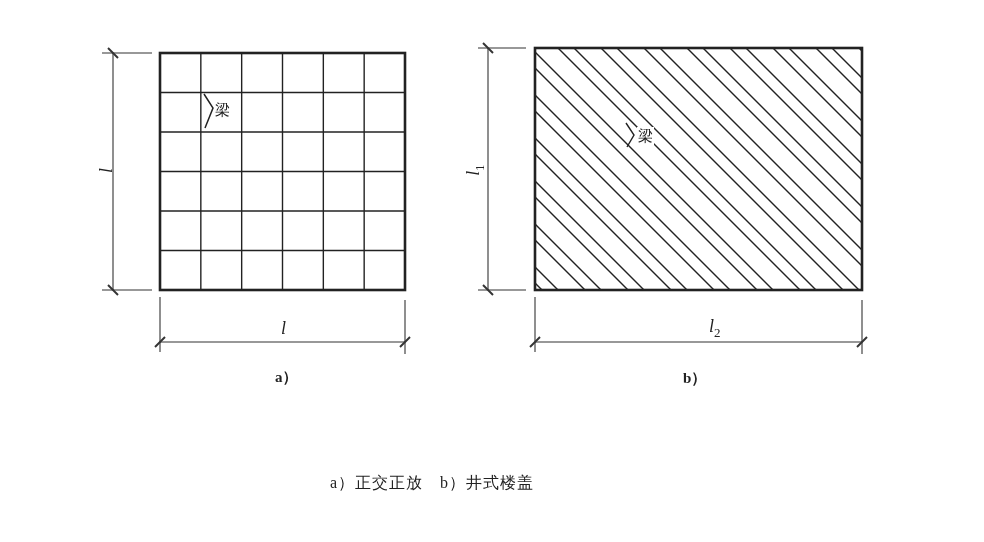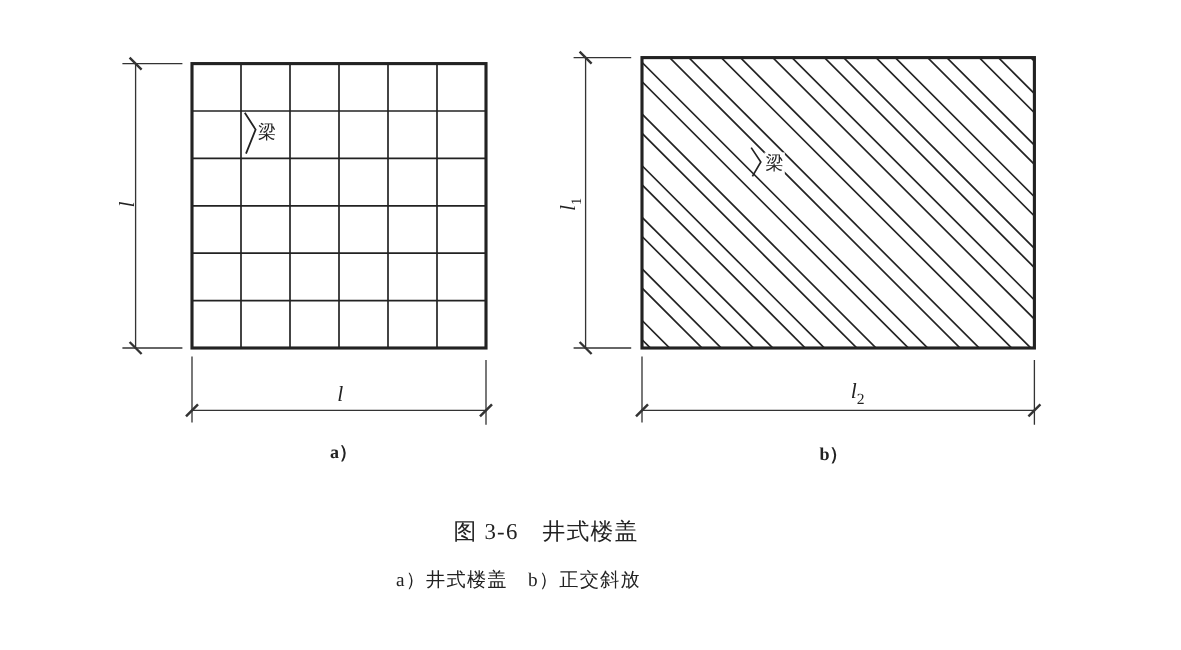--- a/index.html
+++ b/index.html
@@ -166,15 +166,14 @@
   <span class="lbl italic" style="left:281px; top:318px; font-size:18px;">l</span>
   <span class="lbl sublabel" style="left:275px; top:368px;">a）</span>
 
   
   <span class="lbl beam" style="left:637px; top:127px; background:#fff; padding:0 1px;">梁</span>
   <span class="lbl italic" style="left:470px; top:158px; font-size:18px; transform:rotate(-90deg); transform-origin:center; white-space:nowrap;"><span>l</span><sub style="font-size:12px; font-style:normal;">1</sub></span>
   <span class="lbl italic" style="left:683px; top:316px; font-size:18px; white-space:nowrap;margin-left:26px;"><span>l</span><sub style="font-size:13px; font-style:normal;">2</sub></span>
   <span class="lbl sublabel" style="left:683px; top:369px;">b）</span>
 
   
-  <span class="lbl title" style="left:378px; top:430px; white-space:pre;">图 3-6　井式楼盖</span>
-  <span class="lbl subtitle" style="left:330px; top:473px; white-space:pre;">a）井式楼盖　b）正交斜放</span>
+  <span class="lbl subtitle" style="left:330px; top:473px; white-space:pre;">a）正交正放　b）井式楼盖</span>
 </div>
 
 </body></html>

